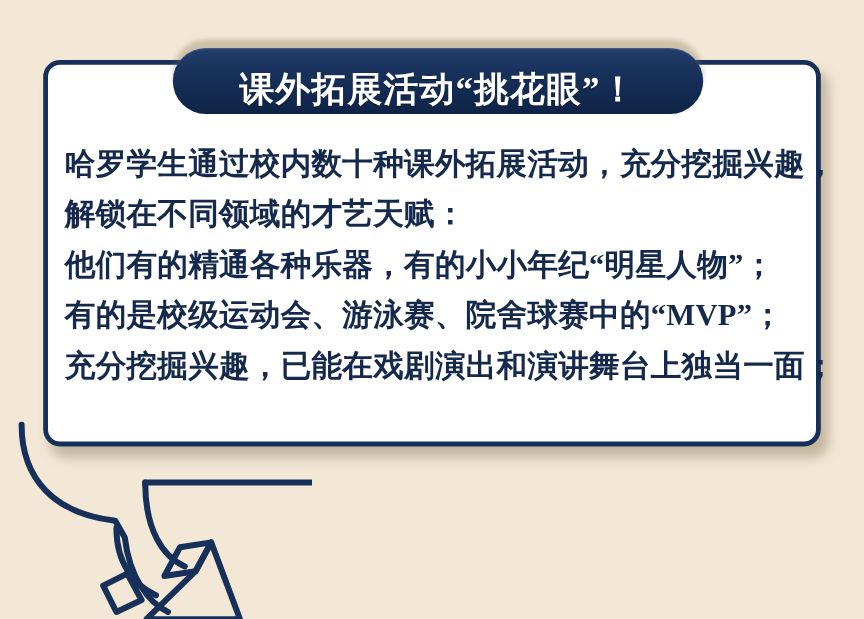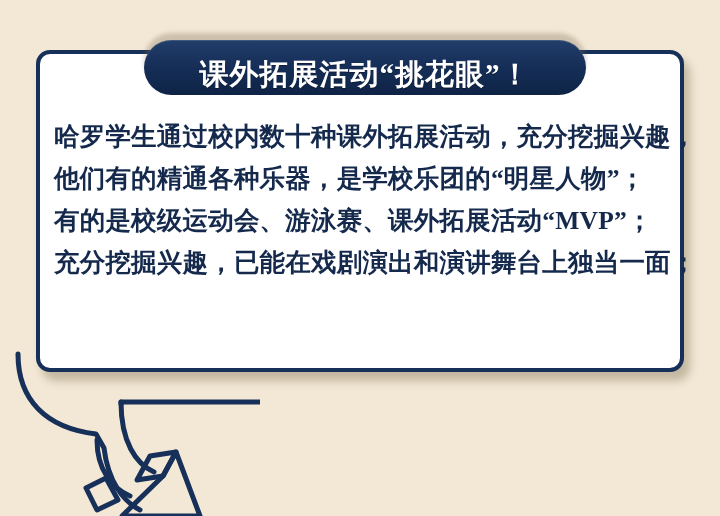--- a/index.html
+++ b/index.html
@@ -126,22 +126,23 @@
 
       <path d="M163 146 L 176 122 L 200 186 L 122 186 Z"></path>
 
       <path d="M86 158 L 106 148 L 118 170 L 97 180 Z"></path>
     </g>
   </svg>
 
   <div class="card">
     <div class="card-body">
       <div class="para-line">哈罗学生通过校内数十种课外拓展活动，充分挖掘兴趣，</div>
-      <div class="para-line">他们有的精通各种乐器，是学校乐团的“明星人物”；</div>
-      <div class="para-line">有的是校级运动会、游泳赛、课外拓展活动“MVP”；</div>
+      <div class="para-line">解锁在不同领域的才艺天赋：</div>
+      <div class="para-line">他们有的精通各种乐器，有的小小年纪“明星人物”；</div>
+      <div class="para-line">有的是校级运动会、游泳赛、院舍球赛中的“MVP”；</div>
       <div class="para-line">充分挖掘兴趣，已能在戏剧演出和演讲舞台上独当一面；</div>
     </div>
   </div>
 
   <div class="banner-wrap">
     <div class="banner-shadow"></div>
     <div class="banner">
       <span class="banner-title">课外拓展活动“挑花眼”！</span>
     </div>
   </div>

